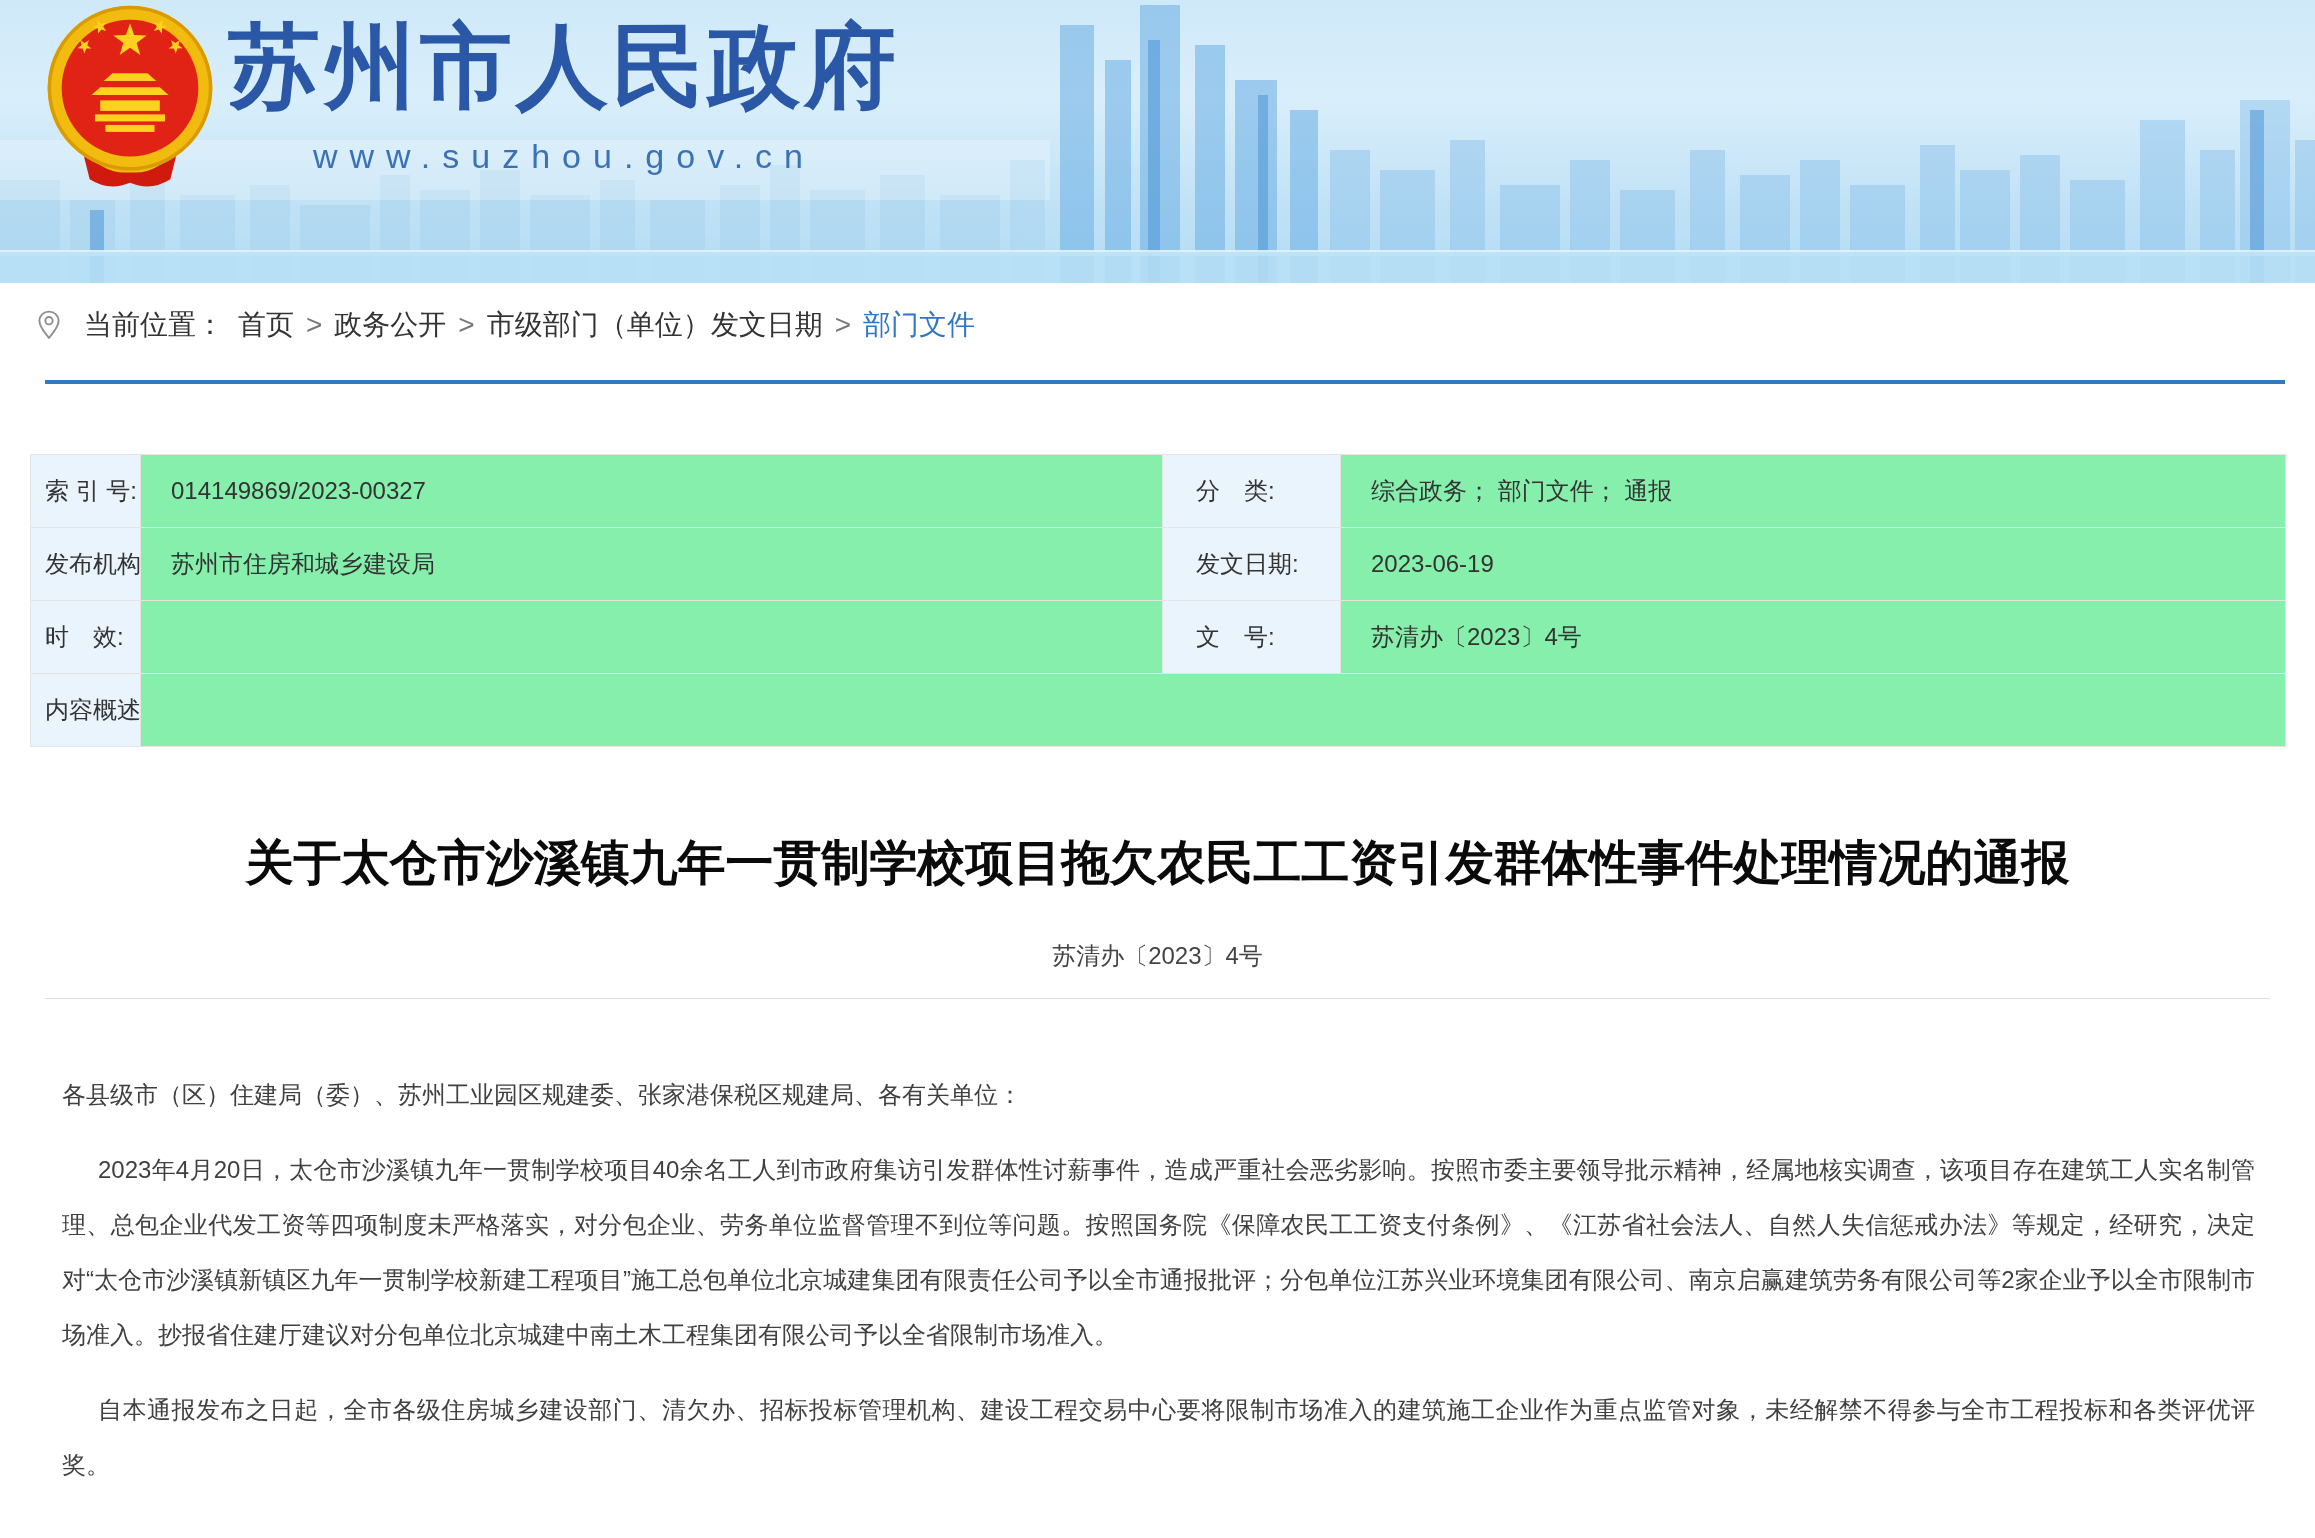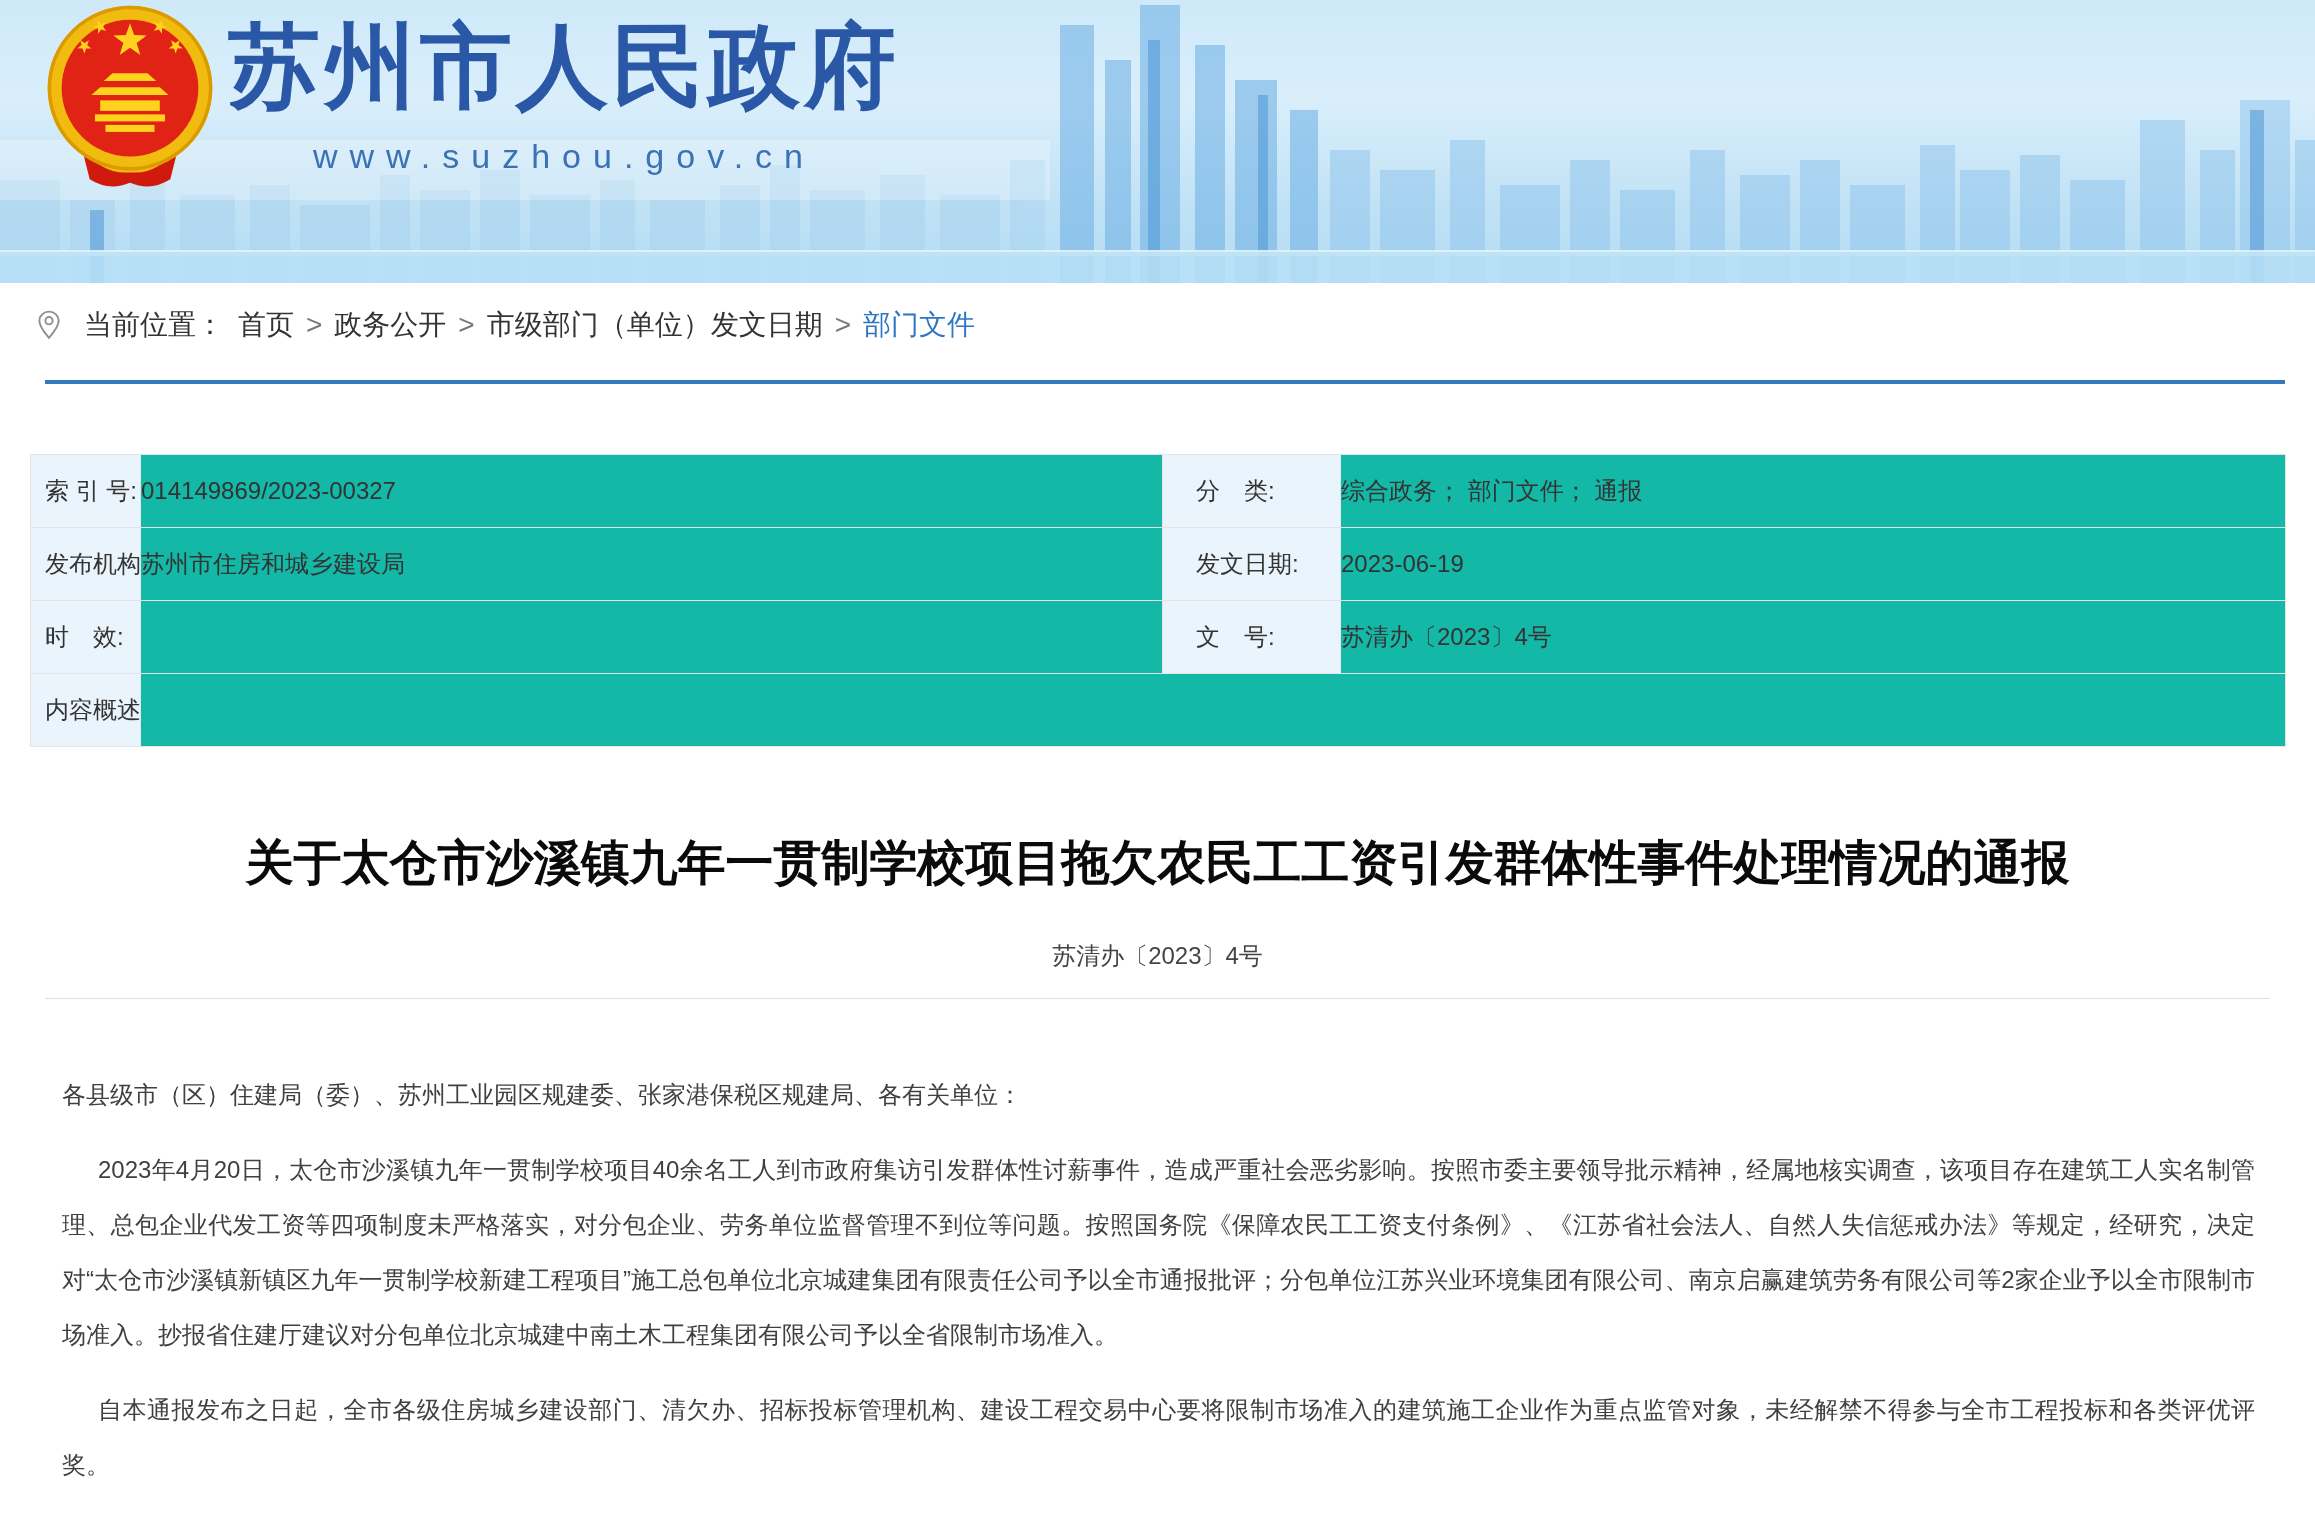--- a/index.html
+++ b/index.html
@@ -38,21 +38,21 @@
   .crumb-current{color:#2f76c4;cursor:pointer;}
 
   .blue-rule{margin:33px 30px 0 45px;height:4px;background:#3379bd;}
 
   
   .meta-table{margin:70px 0 6px 30px;border-collapse:collapse;width:2255px;table-layout:fixed;}
   .meta-table th,.meta-table td{border:1px solid #e4e4e4;height:70px;font-size:24px;
     vertical-align:middle;overflow:hidden;white-space:nowrap;}
   .meta-table th{background:#eaf4fc;font-weight:normal;text-align:left;padding-left:14px;color:#333;}
   .meta-table th.r{padding-left:33px;}
-  .meta-table td{background:#14b8a6;padding-left:0;color:#333;}
+  .meta-table td{background:#86efac;padding-left:30px;color:#333;}
 
   
   .doc-title{margin:88px 40px 0;text-align:center;font-size:48px;line-height:1.15;
     font-weight:bold;color:#0a0a0a;}
   .doc-number{margin-top:50px;text-align:center;font-size:24px;color:#444;height:30px;}
   .thin-rule{margin:28px 45px 0 45px;border:none;border-top:1px solid #e0e0e0;height:0;}
   .doc-body{padding:68px 60px 0 62px;font-size:24px;line-height:55px;color:#404040;text-align:justify;}
   .doc-body p{margin:0 0 20px 0;}
   .doc-body p.ind{text-indent:1.5em;}
 </style>

